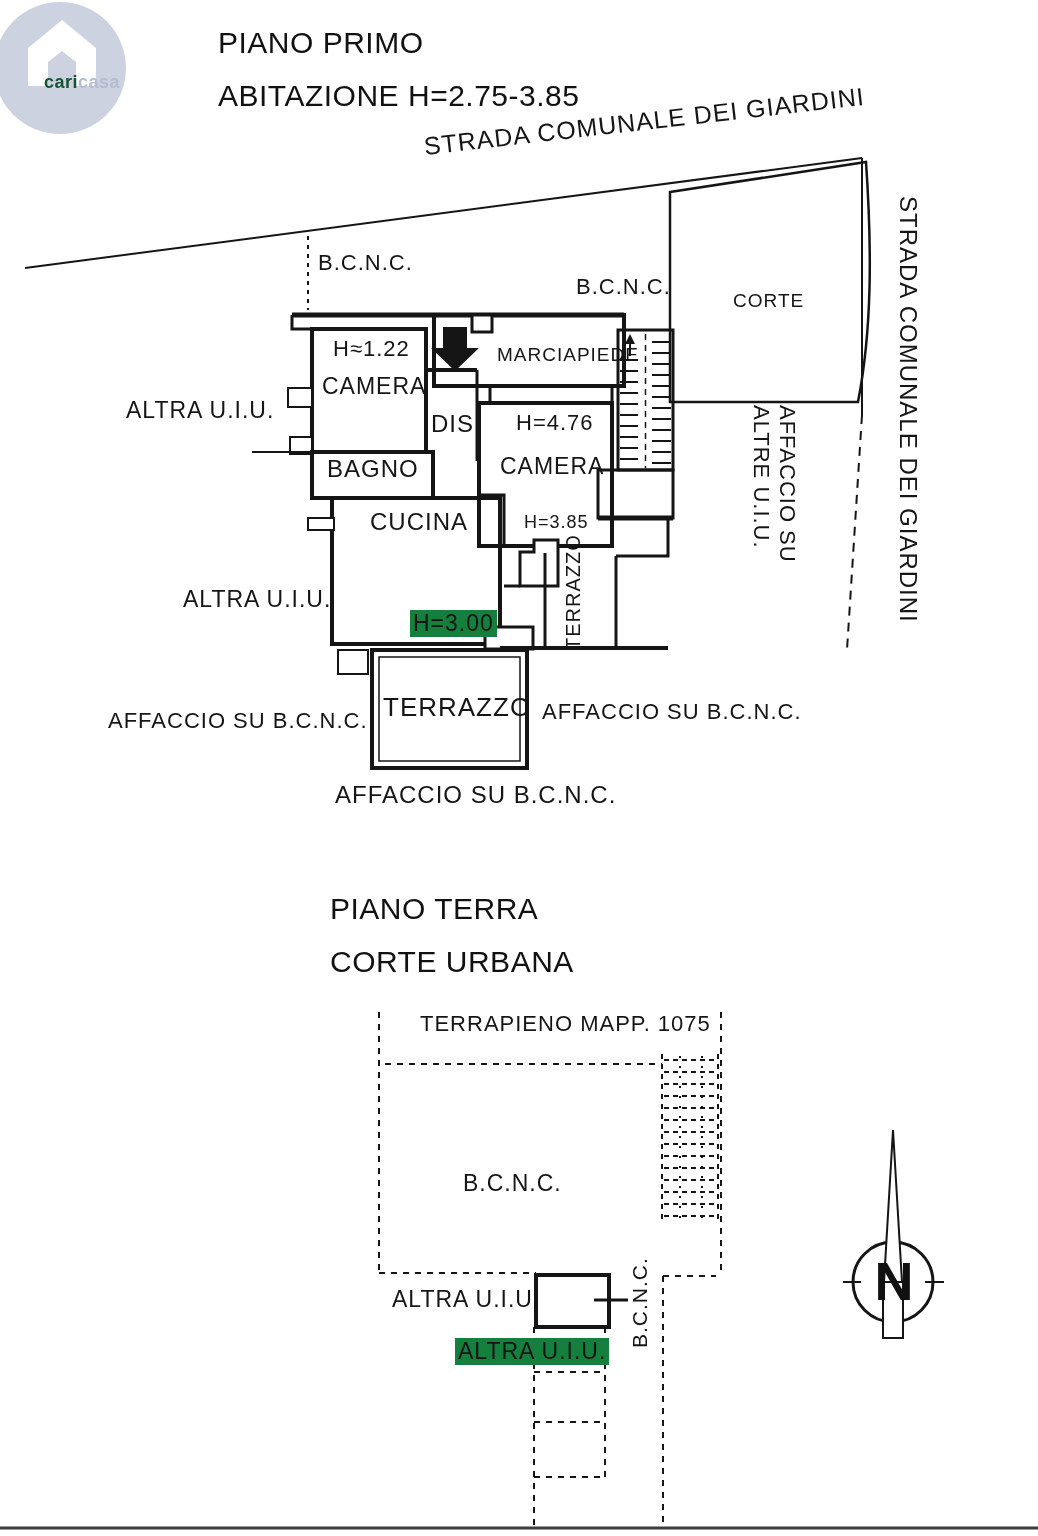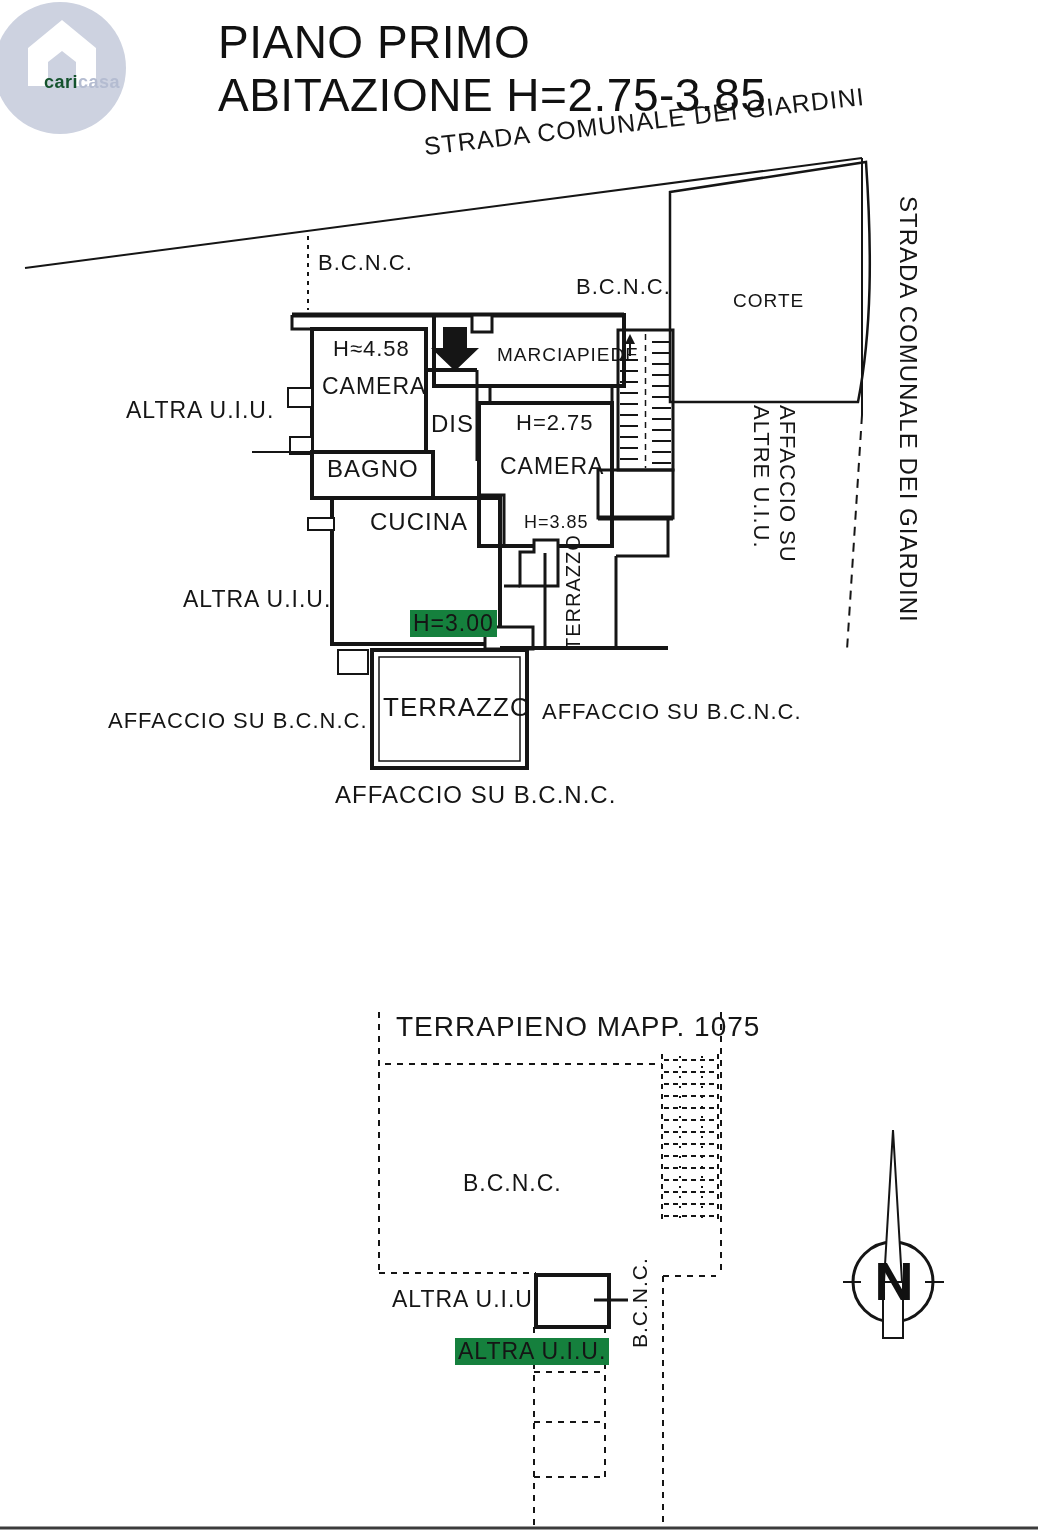--- a/index.html
+++ b/index.html
@@ -2,21 +2,21 @@
 <html><head>
 <meta charset="utf-8">
 <style>
   html,body{margin:0;padding:0;background:#e8e8e8;}
   #page{
     position:relative;width:1038px;height:1536px;margin:0 auto;
     background:#ffffff;overflow:hidden;
     font-family:"Liberation Sans", sans-serif;color:#151515;
   }
   .lbl{position:absolute;white-space:nowrap;font-size:21px;letter-spacing:1px;color:#151515;}
-  .title{position:absolute;font-size:46px;letter-spacing:.5px;line-height:53px;color:#111;}
+  .title{position:absolute;font-size:30px;letter-spacing:.5px;line-height:53px;color:#111;}
   .rot90{transform:rotate(90deg);transform-origin:0 0;}
   .rotm90{transform:rotate(-90deg);transform-origin:0 0;}
   svg{position:absolute;left:0;top:0;}
   .logo-circle{
     position:absolute;left:-6px;top:2px;width:132px;height:132px;border-radius:50%;
     background:#cdd2e0;
   }
   .logo-text{position:absolute;left:44px;top:72px;font-size:18px;font-weight:bold;letter-spacing:.5px;}
   .logo-cari{color:#14532d;}
   .logo-casa{color:#b4bcd1;}
@@ -150,44 +150,48 @@
   </div>
 
   <div class="lbl" style="left:424px;top:132px;font-size:25px;transform:rotate(-6.5deg);transform-origin:0 50%;">STRADA COMUNALE DEI GIARDINI</div>
 
   <div class="lbl rot90" style="left:922px;top:196px;font-size:24px;">STRADA COMUNALE DEI GIARDINI</div>
 
   <div class="lbl" style="left:318px;top:250px;font-size:22px;">B.C.N.C.</div>
   <div class="lbl" style="left:576px;top:274px;font-size:22px;">B.C.N.C.</div>
   <div class="lbl" style="left:733px;top:290px;font-size:19px;">CORTE</div>
   <div class="lbl" style="left:497px;top:344px;font-size:19px;text-align:right;">MARCIAPIEDE</div>
-  <div class="lbl" style="left:333px;top:336px;font-size:22px;">H≈4.58</div>
+  <div class="lbl" style="left:333px;top:336px;font-size:22px;">H≈1.22</div>
   <div class="lbl" style="left:322px;top:373px;font-size:23px;">CAMERA</div>
   <div class="lbl" style="left:126px;top:397px;font-size:23px;">ALTRA U.I.U.</div>
   <div class="lbl" style="left:431px;top:410px;font-size:24px;">DIS</div>
-  <div class="lbl" style="left:516px;top:410px;font-size:22px;">H=2.75</div>
+  <div class="lbl" style="left:516px;top:410px;font-size:22px;">H=4.76</div>
   <div class="lbl" style="left:500px;top:453px;font-size:23px;">CAMERA</div>
   <div class="lbl" style="left:327px;top:455px;font-size:24px;">BAGNO</div>
   <div class="lbl" style="left:370px;top:508px;font-size:24px;">CUCINA</div>
   <div class="lbl" style="left:524px;top:512px;font-size:18px;">H=3.85</div>
   <div class="lbl rotm90" style="left:562px;top:650px;font-size:20px;">TERRAZZO</div>
   <div class="lbl" style="left:183px;top:586px;font-size:23px;">ALTRA U.I.U.</div>
   <div class="lbl whitebg" style="left:410px;top:610px;font-size:23px;">H=3.00</div>
   <div class="lbl" style="left:108px;top:708px;font-size:22px;">AFFACCIO SU B.C.N.C.</div>
   <div class="lbl" style="left:383px;top:692px;font-size:26px;">TERRAZZO</div>
   <div class="lbl" style="left:542px;top:699px;font-size:22px;">AFFACCIO SU B.C.N.C.</div>
   <div class="lbl" style="left:335px;top:781px;font-size:24px;">AFFACCIO SU B.C.N.C.</div>
 
   <div class="lbl rot90" style="left:800px;top:405px;font-size:22px;line-height:26px;">
     <div>AFFACCIO SU</div>
     <div>ALTRE U.I.U.</div>
   </div>
 
+  <div class="title" style="left:330px;top:882px;">
+    <div>PIANO TERRA</div>
+    <div>CORTE URBANA</div>
+  </div>
 
-  <div class="lbl" style="left:396px;top:1011px;font-size:28px;">TERRAPIENO MAPP. 1075</div>
+  <div class="lbl" style="left:420px;top:1011px;font-size:22px;">TERRAPIENO MAPP. 1075</div>
   <div class="lbl" style="left:463px;top:1170px;font-size:23px;">B.C.N.C.</div>
   <div class="lbl" style="left:392px;top:1286px;font-size:23px;">ALTRA U.I.U.</div>
   <div class="lbl whitebg" style="left:455px;top:1338px;font-size:23px;">ALTRA U.I.U.</div>
   <div class="lbl rotm90" style="left:628px;top:1348px;font-size:21px;">B.C.N.C.</div>
 
   <div class="north-n">N</div>
 
 </div>
 
 </body></html>

